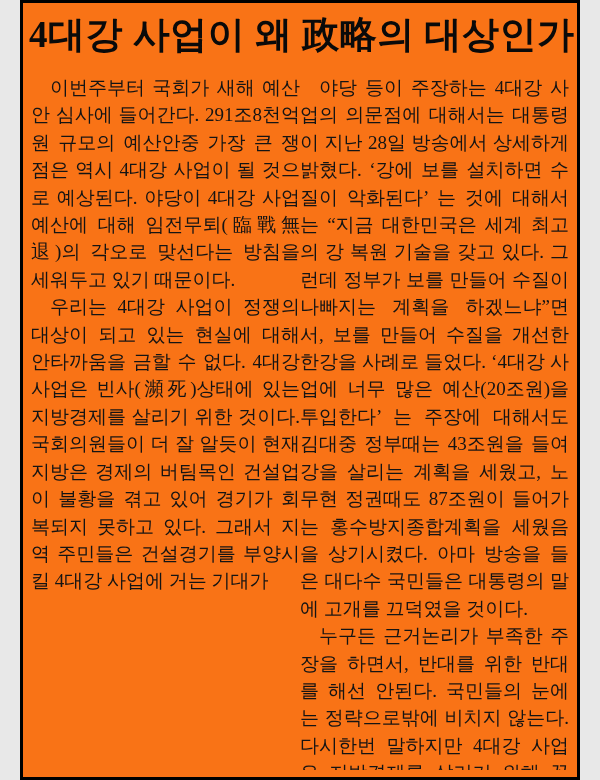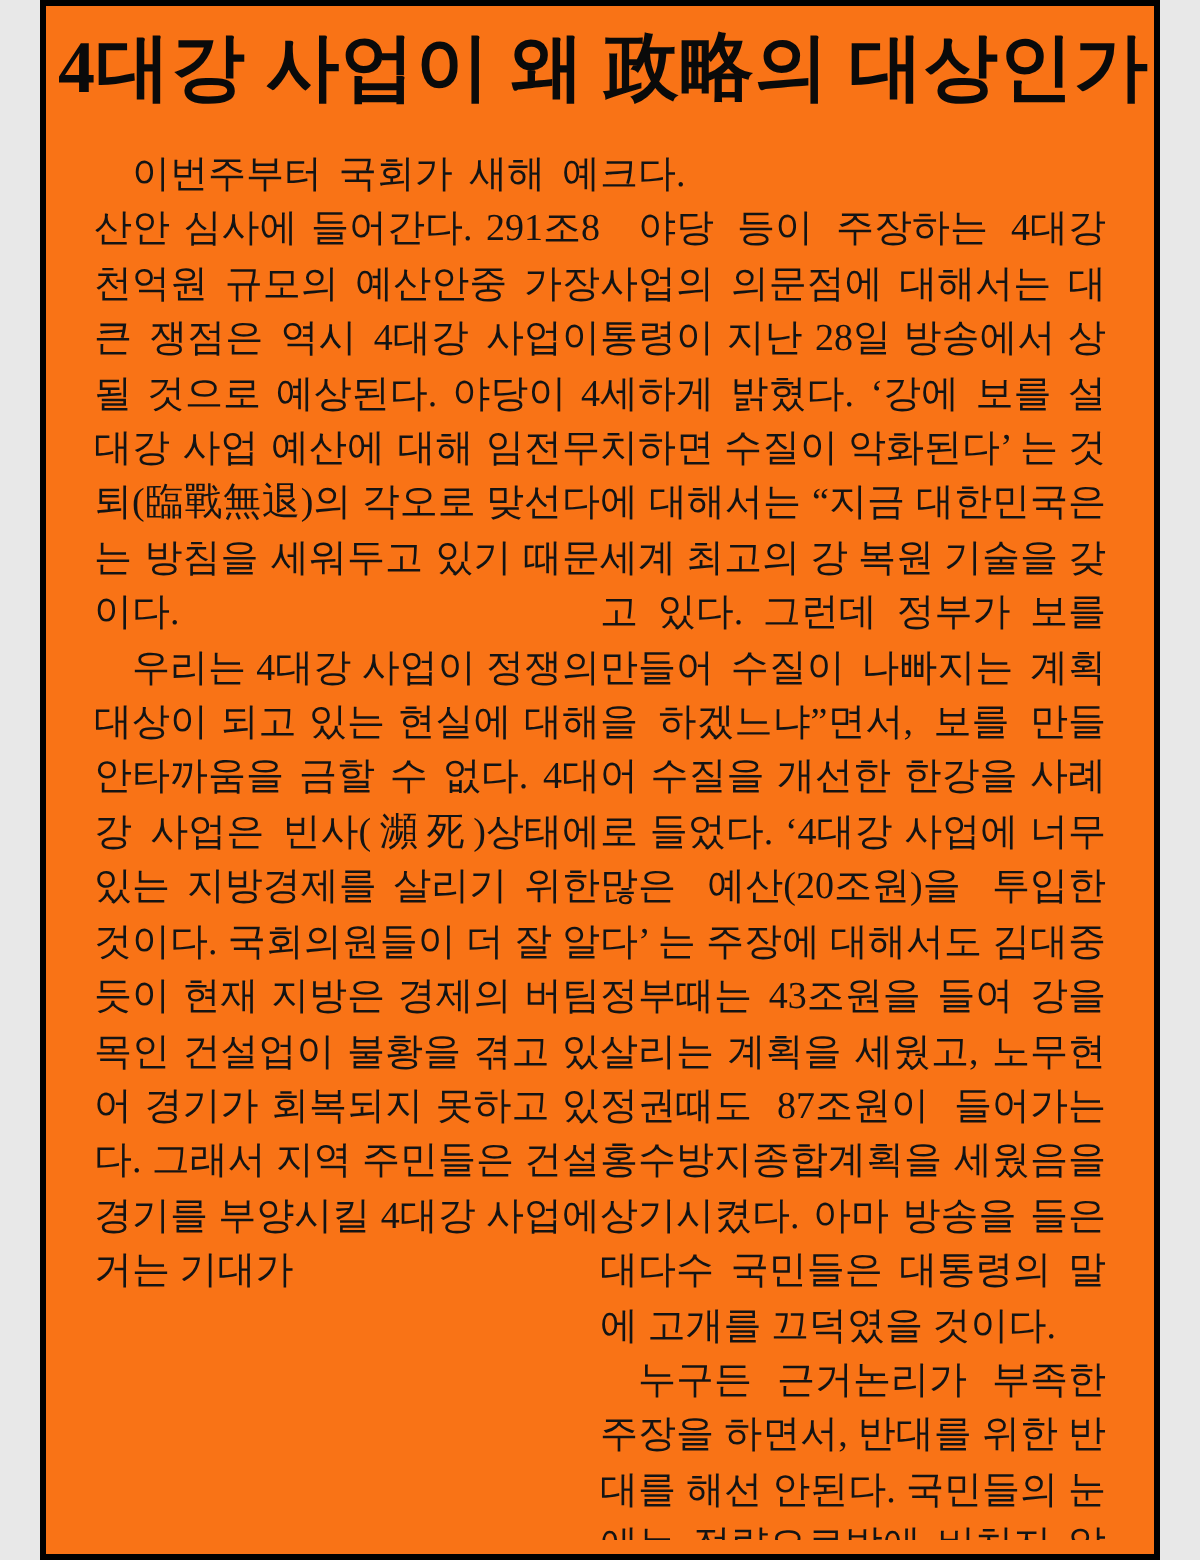--- a/index.html
+++ b/index.html
@@ -24,21 +24,21 @@
       font-size: 37px;
       line-height: 46px;
       font-weight: 700;
       text-align: center;
       letter-spacing: 0.5px;
       color: #0a0a0a;
       white-space: nowrap;
     }
     .columns {
       display: flex;
-      padding: 0 24px;
+      padding: 0 8px;
       height: 696px;
       overflow: hidden;
     }
     .col {
       flex: 1 1 0;
       min-width: 0;
       overflow: hidden;
     }
     .para {
       margin: 0;
@@ -59,18 +59,17 @@
 <div class="clipping">
   <h1 class="title">4대강 사업이 왜 政略의 대상인가</h1>
 
   <div class="columns">
     <div class="col">
       <p class="para">이번주부터 국회가 새해 예산안 심사에 들어간다. 291조8천억원 규모의 예산안중 가장 큰 쟁점은 역시 4대강 사업이 될 것으로 예상된다. 야당이 4대강 사업 예산에 대해 임전무퇴(臨戰無退)의 각오로 맞선다는 방침을 세워두고 있기 때문이다.</p>
       <p class="para">우리는 4대강 사업이 정쟁의 대상이 되고 있는 현실에 대해 안타까움을 금할 수 없다. 4대강 사업은 빈사(瀕死)상태에 있는 지방경제를 살리기 위한 것이다. 국회의원들이 더 잘 알듯이 현재 지방은 경제의 버팀목인 건설업이 불황을 겪고 있어 경기가 회복되지 못하고 있다. 그래서 지역 주민들은 건설경기를 부양시킬 4대강 사업에 거는 기대가</p>
     </div>
 
     <div class="col">
-      <p class="para continuation">크다.</p>
       <p class="para">야당 등이 주장하는 4대강 사업의 의문점에 대해서는 대통령이 지난 28일 방송에서 상세하게 밝혔다. ‘강에 보를 설치하면 수질이 악화된다’ 는 것에 대해서는 “지금 대한민국은 세계 최고의 강 복원 기술을 갖고 있다. 그런데 정부가 보를 만들어 수질이 나빠지는 계획을 하겠느냐”면서, 보를 만들어 수질을 개선한 한강을 사례로 들었다. ‘4대강 사업에 너무 많은 예산(20조원)을 투입한다’ 는 주장에 대해서도 김대중 정부때는 43조원을 들여 강을 살리는 계획을 세웠고, 노무현 정권때도 87조원이 들어가는 홍수방지종합계획을 세웠음을 상기시켰다. 아마 방송을 들은 대다수 국민들은 대통령의 말에 고개를 끄덕였을 것이다.</p>
       <p class="para">누구든 근거논리가 부족한 주장을 하면서, 반대를 위한 반대를 해선 안된다. 국민들의 눈에는 정략으로밖에 비치지 않는다. 다시한번 말하지만 4대강 사업은 지방경제를 살리기 위해 꼭 필요하다. 수질과 환경훼손이 걱정되면 사업이 제대로 시행되는지 철저하게 감시하는 게 맞다. 사업을 못하도록 방해해선 안된다.</p>
     </div>
   </div>
 </div>
 
 </body></html>

